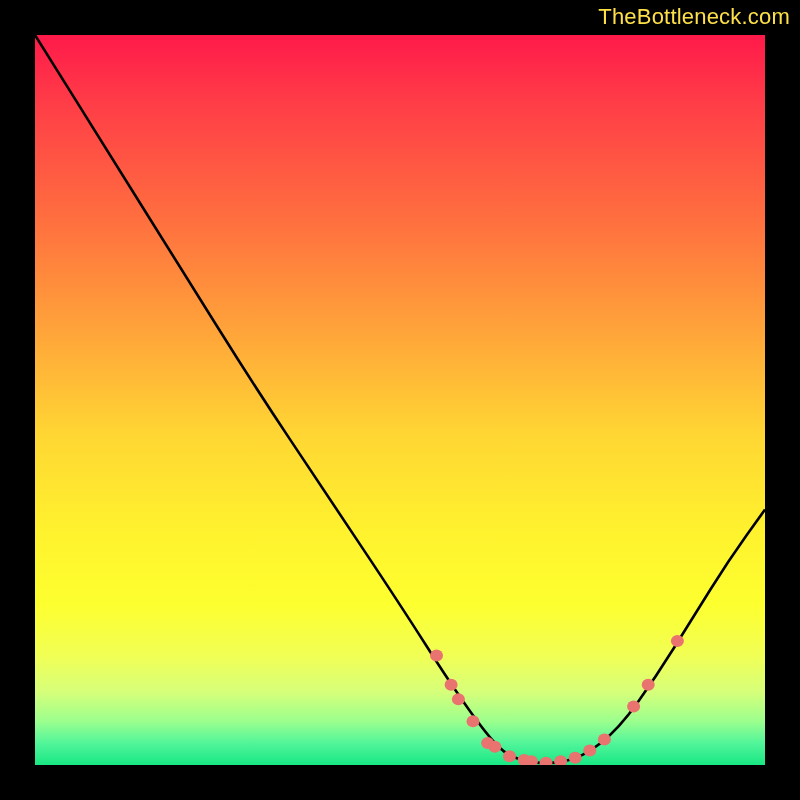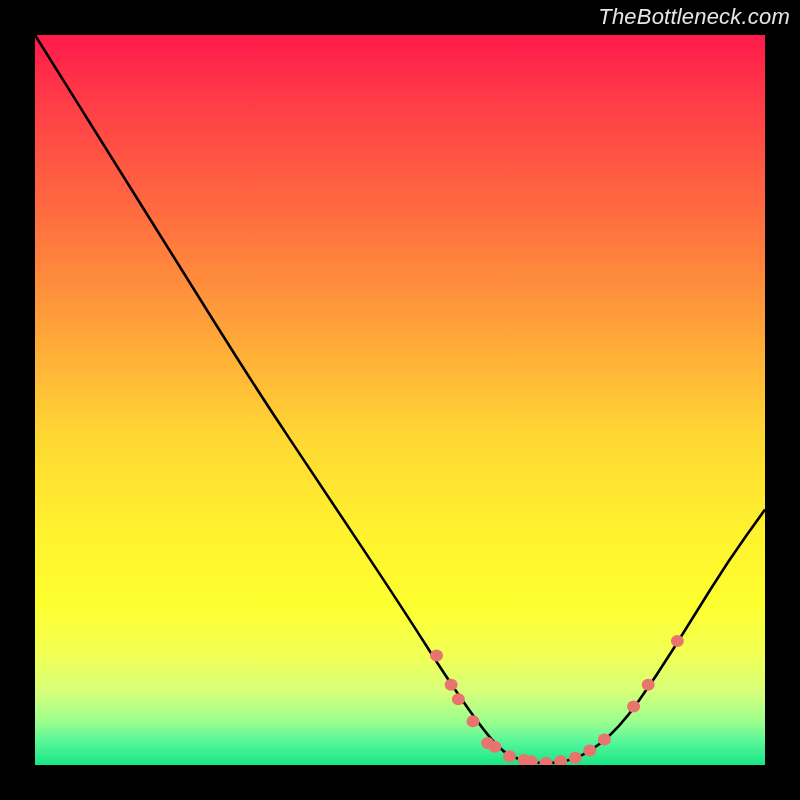--- a/index.html
+++ b/index.html
@@ -8,25 +8,24 @@
     background: #000;
     width: 800px;
     height: 800px;
     position: relative;
     font-family: Arial, sans-serif;
   }
   .watermark {
     position: absolute;
     top: 4px;
     right: 10px;
-    color: #e5e5e5;
+    color: #fde047;
     font-size: 22px;
     font-weight: 500;
     letter-spacing: 0.2px;
-    font-style: italic;
   }
   .plot-area {
     position: absolute;
     left: 35px;
     top: 35px;
     width: 730px;
     height: 730px;
     background: linear-gradient(to bottom,
       #ff1a4a 0%,
       #ff3f47 10%,

